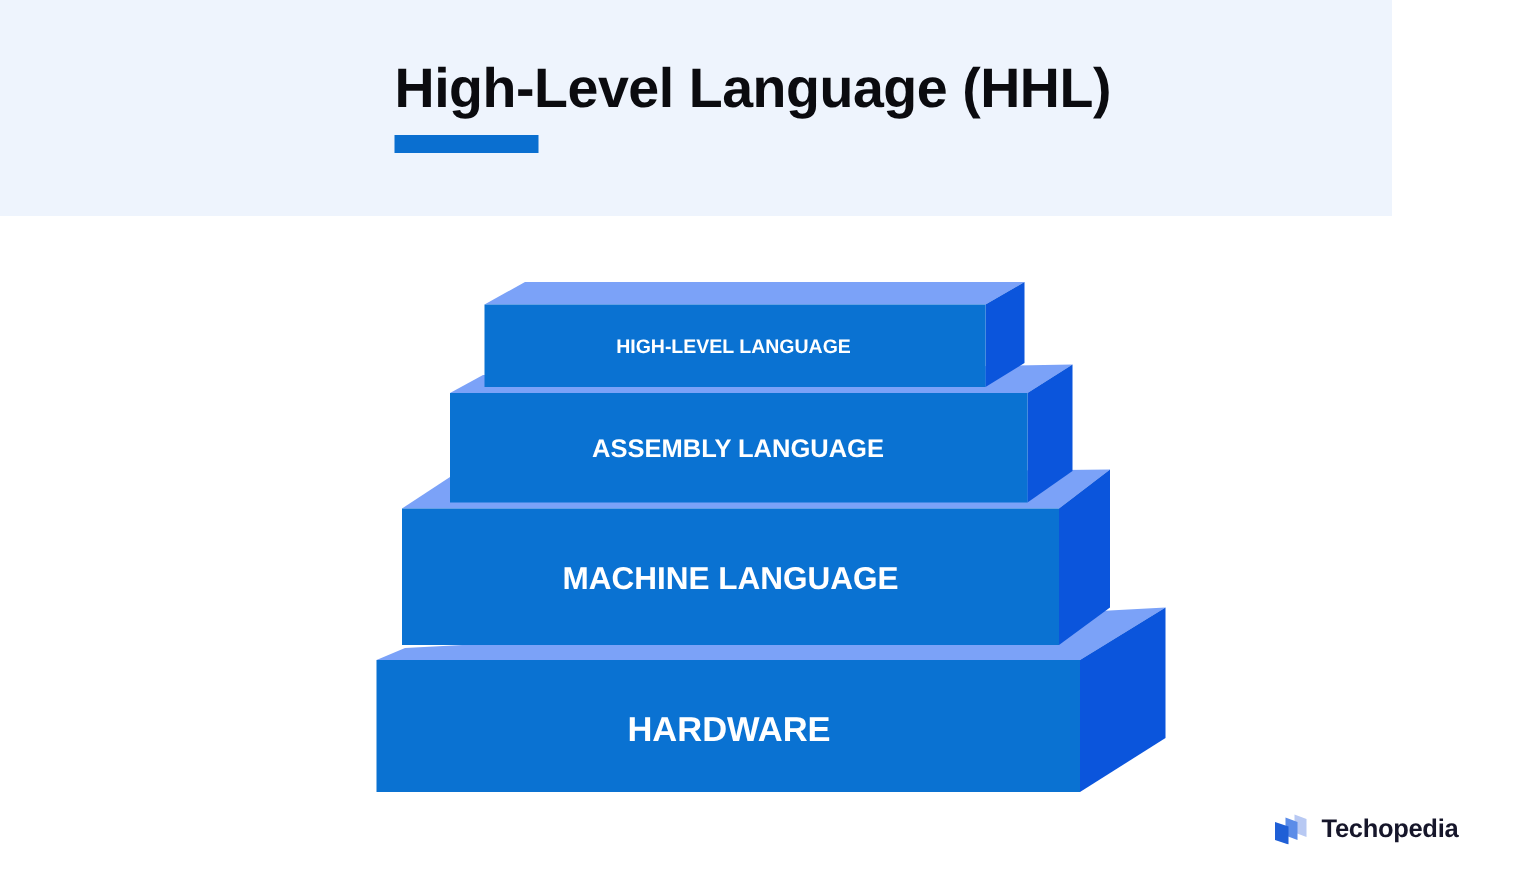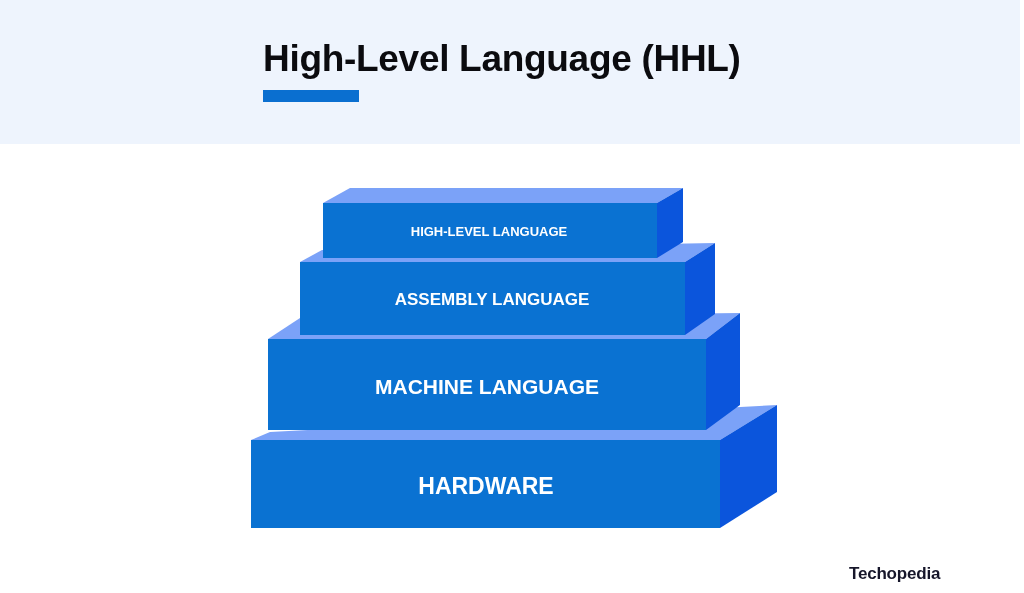--- a/index.html
+++ b/index.html
@@ -1,40 +1,40 @@
 <!DOCTYPE html>
 <html><head>
 <meta charset="utf-8">
 <style>
   html, body { margin: 0; padding: 0; }
   body {
     width: 1024px; height: 593px; position: relative; overflow: hidden;
     background: #ffffff; font-family: "Liberation Sans", "DejaVu Sans", sans-serif;
   }
   .header {
-    position: absolute; left: 0; top: 0; width: 1020px; height: 144px;
+    position: absolute; left: 0; top: 0; width: 928px; height: 144px;
     background: #eef4fd;
   }
   .title {
     position: absolute; left: 263px; top: 38px; margin: 0;
     font-size: 37px; font-weight: bold; color: #0b0b0f; letter-spacing: -0.3px;
     white-space: nowrap;
   }
   .title-underline {
     position: absolute; left: 263px; top: 90px; width: 96px; height: 12px;
     background: #0a6fd0;
   }
   .diagram { position: absolute; left: 0; top: 0; width: 1024px; height: 593px; }
   .diagram text {
     font-family: "Liberation Sans", "DejaVu Sans", sans-serif;
     font-weight: bold; fill: #ffffff; text-anchor: middle; dominant-baseline: central;
   }
   .logo {
-    position: absolute; left: 849px; top: 556px; height: 26px;
-    display: flex; align-items: flex-end; gap: 8px; flex-direction: column;
+    position: absolute; left: 849px; top: 537px; height: 26px;
+    display: flex; align-items: flex-end; gap: 8px;
   }
   .logo-mark { width: 24px; height: 22px; }
   .logo-text {
     font-size: 17px; font-weight: bold; color: #16162a; letter-spacing: -0.2px;
   }
 </style>
 </head>
 <body>
 
 <div class="header">

